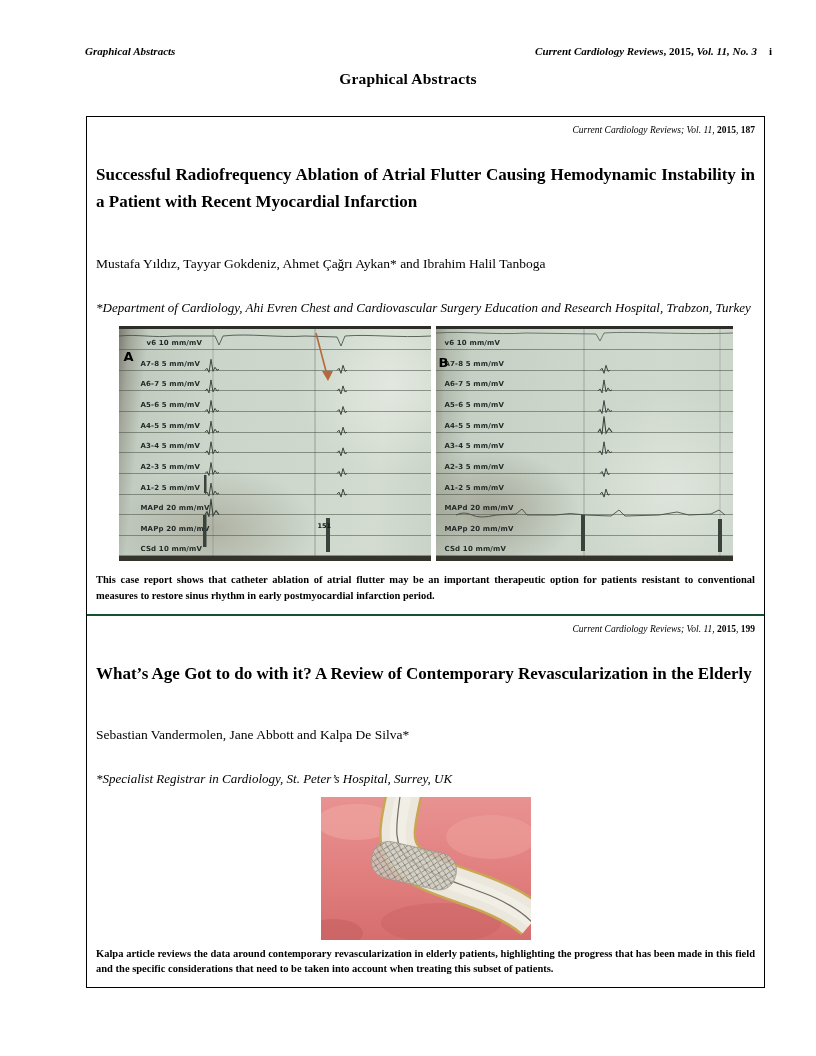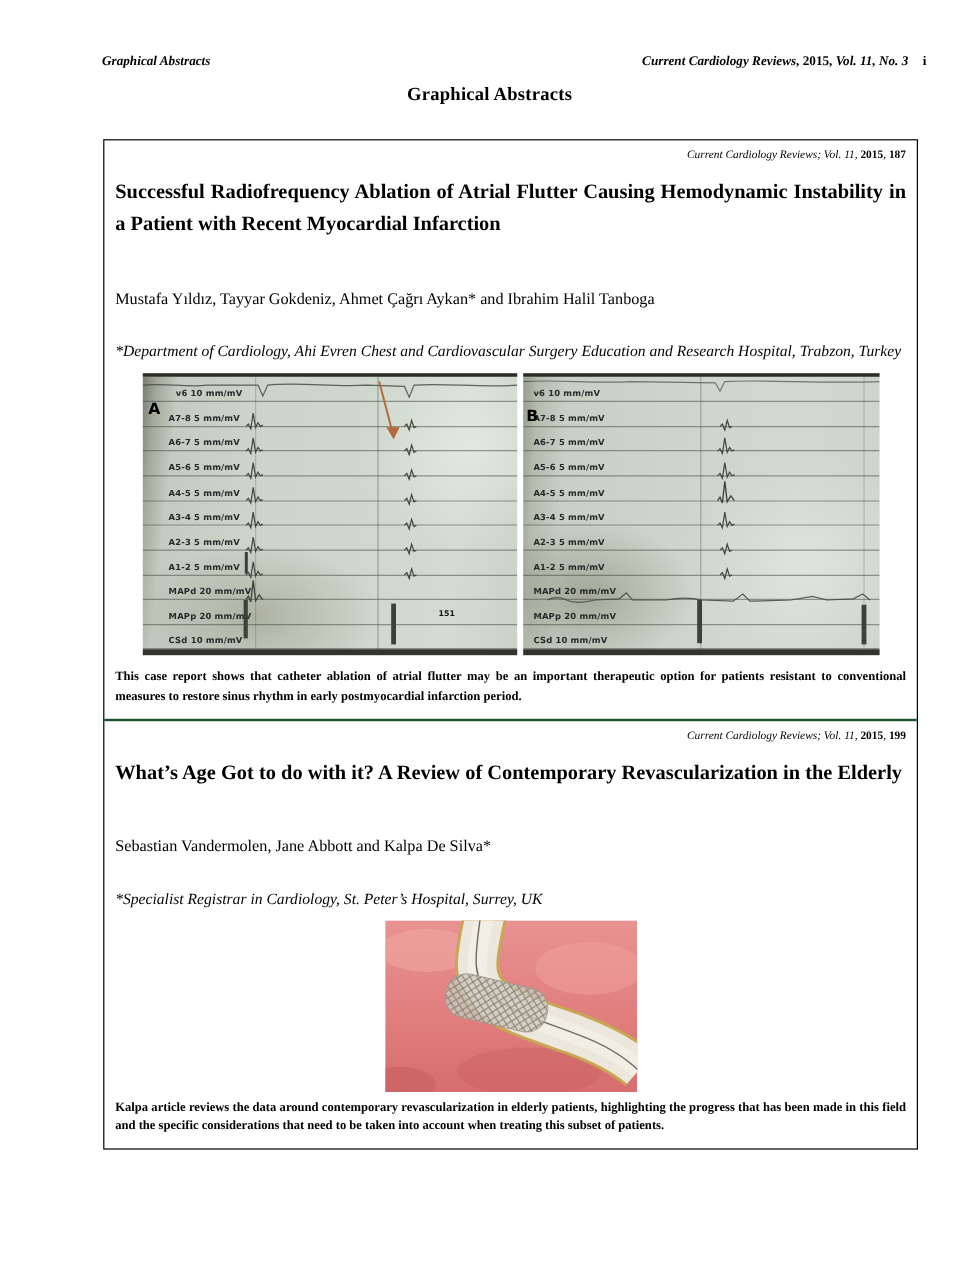--- a/index.html
+++ b/index.html
@@ -28,21 +28,21 @@
   }
   .abstract{padding:5px 9px 10px 9px;}
   .abstract + .abstract{border-top:2px solid #14532d;}
   .ref-line{
     text-align:right;font-size:9.5px;line-height:1.35;margin-top:2px;
   }
   .ref-line .ref-it{font-style:italic;}
   .ref-line b{font-style:normal;text-align:right;}
   .art-title{
     font-size:17px;font-weight:bold;line-height:1.62;
-    text-align:justify;margin-top:9px;
+    text-align:justify;margin-top:24px;
   }
   .authors{font-size:13.5px;margin-top:40px;}
   .affiliation{font-size:13px;font-style:italic;line-height:1.5;margin-top:26px;}
   .caption{
     font-size:10.5px;font-weight:bold;line-height:1.5;
     text-align:justify;margin-top:11px;
   }
   
   .ecg-figure{
     margin-top:9px;display:flex;justify-content:center;gap:5px;
@@ -82,21 +82,21 @@
   .panel-b .ecg-label{padding-left:9px;}
   .panel-letter{
     position:absolute;z-index:3;font-family:"DejaVu Sans", sans-serif;
     font-weight:bold;font-size:13px;color:#000;
   }
   .panel-a .panel-letter{left:5px;top:20px;}
   .panel-b .panel-letter{left:3px;top:26px;}
   .trace-overlay{position:absolute;left:0;top:0;width:100%;height:227px;z-index:2;}
   .ecg-number{
     position:absolute;z-index:3;left:199px;top:193px;
-    font-family:"DejaVu Sans", sans-serif;font-weight:bold;font-size:6.5px;color:#101410;margin-left:48px;
+    font-family:"DejaVu Sans", sans-serif;font-weight:bold;font-size:6.5px;color:#101410;
   }
   
   .stent-figure{margin:8px auto 0 auto;width:210px;height:143px;display:block;}
 </style>
 </head>
 <body>
 
 <div class="running-head">
   <span class="rh-left">Graphical Abstracts</span>
   <span class="rh-right"><i><b>Current Cardiology Reviews</b></i><b>, 2015, </b><i><b>Vol. 11, No. 3</b></i><b class="rh-folio">i</b></span>

